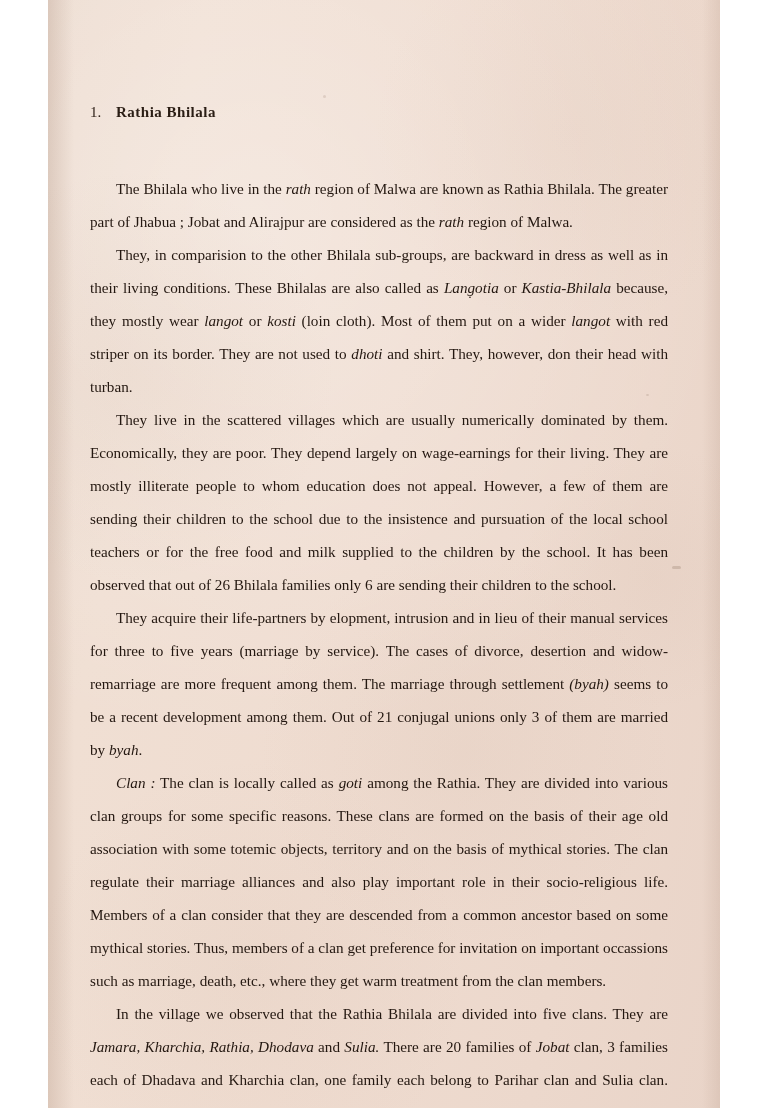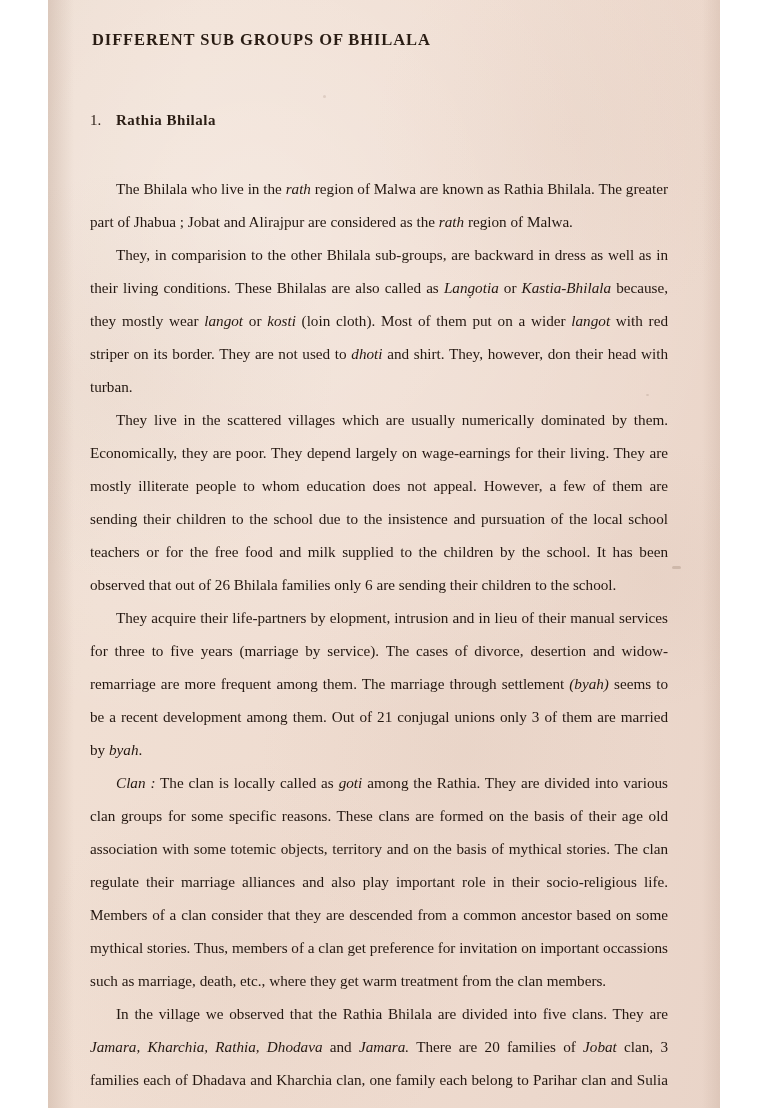--- a/index.html
+++ b/index.html
@@ -71,21 +71,21 @@
     font-weight: bold;
     letter-spacing: 0.9px;
     color: #2a1d14;
     font-family: "Liberation Serif", "DejaVu Serif", serif;
     white-space: nowrap;
   }
 
   #section-heading {
     position: absolute;
     left: 0px;
-    top: 112px;
+    top: 104px;
     font-size: 15px;
     color: #2a1d14;
   }
   #section-heading .num {
     font-weight: normal;
     display: inline-block;
     width: 26px;
   }
   #section-heading .ttl {
     font-weight: bold;
@@ -123,33 +123,32 @@
 </head>
 <body>
 
 <div id="scan-page">
   <div id="paper-grain"></div>
   <div id="gutter-shade"></div>
   <div id="edge-shade-right"></div>
 
   <div id="content">
 
-    <h1 id="page-title">DIFFERENT SUB GROUPS OF BHILALA</h1>
 
     <div id="section-heading">
       <span class="num">1.</span><span class="ttl">Rathia Bhilala</span>
     </div>
 
     <div id="body-text">
         <p><span>The Bhilala who live in the </span><i>rath</i><span> region of Malwa are known as Rathia Bhilala.  The greater part of Jhabua ; Jobat and Alirajpur are considered as the </span><i>rath</i><span> region of Malwa.</span></p>
         <p><span>They, in comparision to the other Bhilala sub-groups, are backward in dress as well as in their living conditions.  These Bhilalas are also called as </span><i>Lang̣otia</i><span> or </span><i>Kastia-Bhilala</i><span> because, they mostly wear </span><i>langot</i><span> or </span><i>kosti</i><span> (loin cloth).  Most of them put on a wider </span><i>langot</i><span> with red striper on its border.  They are not used to </span><i>dhoti</i><span> and shirt.  They, however, don their head with turban.</span></p>
         <p><span>They live in the scattered villages which are usually numerically dominated by them.  Economically, they are poor.  They depend largely on wage-earnings for their living.  They are mostly illiterate people to whom education does not appeal.  However, a few of them are sending their children to the school due to the insistence and pursuation of the local school teachers or for the free food and milk supplied to the children by the school.  It has been observed that out of 26 Bhilala families only 6 are sending their children to the school.</span></p>
         <p><span>They acquire their life-partners by elopment, intrusion and in lieu of their manual services for three to five years (marriage by service).  The cases of divorce, desertion and widow-remarriage are more frequent among them.  The marriage through settlement </span><i>(byah)</i><span> seems to be a recent development among them.  Out of 21 conjugal unions only 3 of them are married by </span><i>byah</i><span>.</span></p>
         <p><i>Clan :</i><span>  The clan is locally called as </span><i>goti</i><span> among the Rathia.  They are divided into various clan groups for some specific reasons.  These clans are formed on the basis of their age old association with some totemic objects, territory and on the basis of mythical stories.  The clan regulate their marriage alliances and also play important role in their socio-religious life.  Members of a clan consider that they are descended from a common ancestor based on some mythical stories.  Thus, members of a clan get preference for invitation on important occassions such as marriage, death, etc., where they get warm treatment from the clan members.</span></p>
-        <p><span>In the village we observed that the Rathia Bhilala are divided into five clans.  They are </span><i>Jamara, Kharchia, Rathia, Dhodava</i><span> and </span><i>Jamara.</i><span>  There are 20 families of </span><i>Jobat</i><span> clan,  3 families each of Dhadava and Kharchia clan, one family each belong to Parihar clan and Sulia clan.  The</span></p>
+        <p><span>In the village we observed that the Rathia Bhilala are divided into five clans.  They are </span><i>Jamara, Kharchia, Rathia, Dhodava</i><span> and </span><i>Sulia.</i><span>  There are 20 families of </span><i>Jobat</i><span> clan,  3 families each of Dhadava and Kharchia clan, one family each belong to Parihar clan and Sulia clan.  The</span></p>
       </div>
 
     <span class="speck" style="left:541px; top:320px; width:3px; height:3px;"></span>
     <span class="speck" style="left:508px; top:489px; width:4px; height:3px; opacity:.5;"></span>
     <span class="speck" style="left:556px; top:394px; width:3px; height:2px; opacity:.45;"></span>
     <span class="speck" style="left:582px; top:566px; width:9px; height:3px; opacity:.55; border-radius:2px;"></span>
     <span class="speck" style="left:233px; top:95px; width:3px; height:3px; opacity:.4;"></span>
   </div>
 </div>
 

